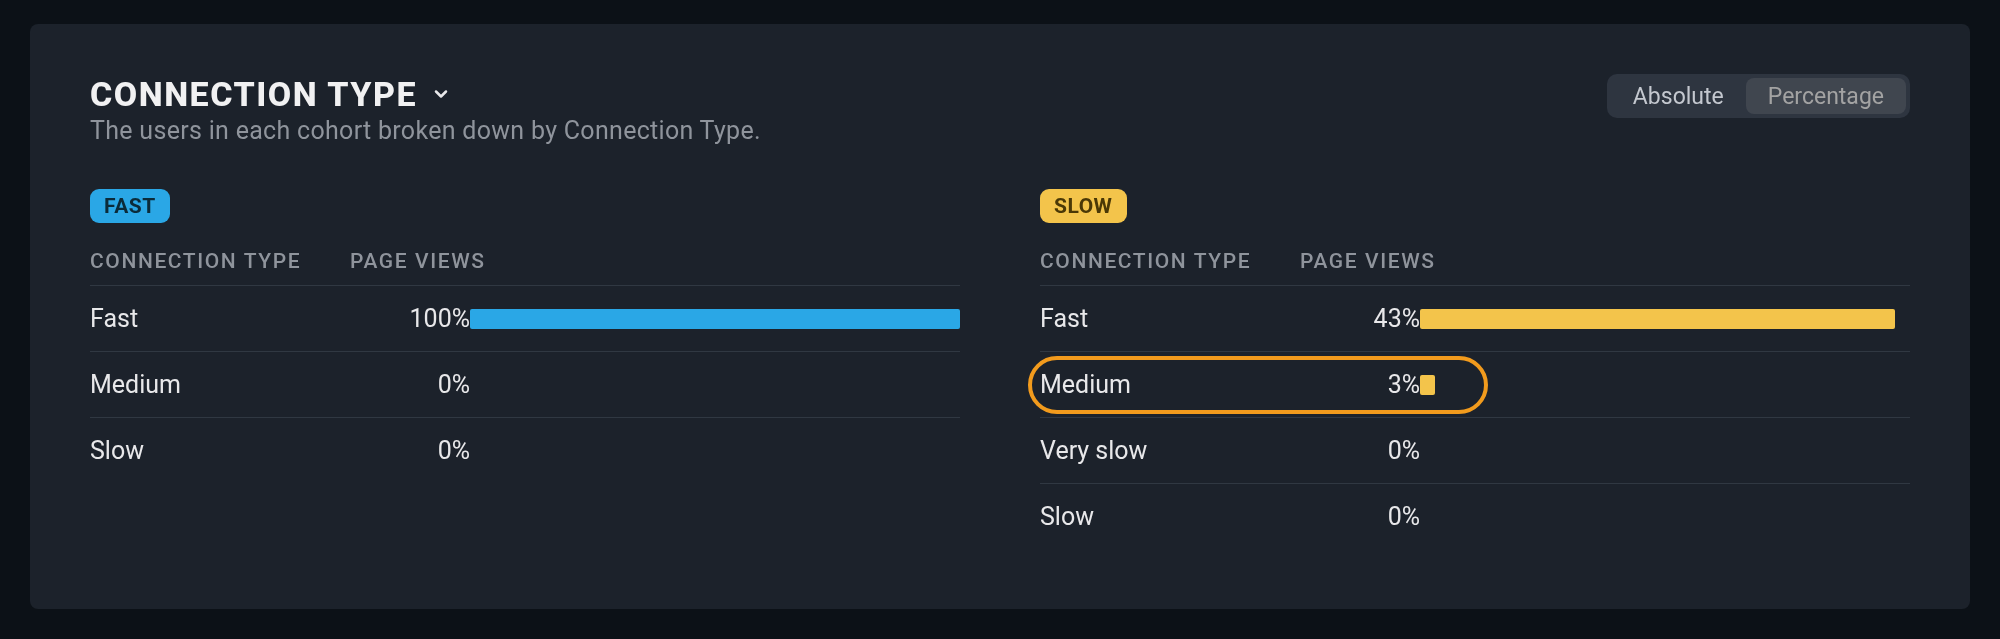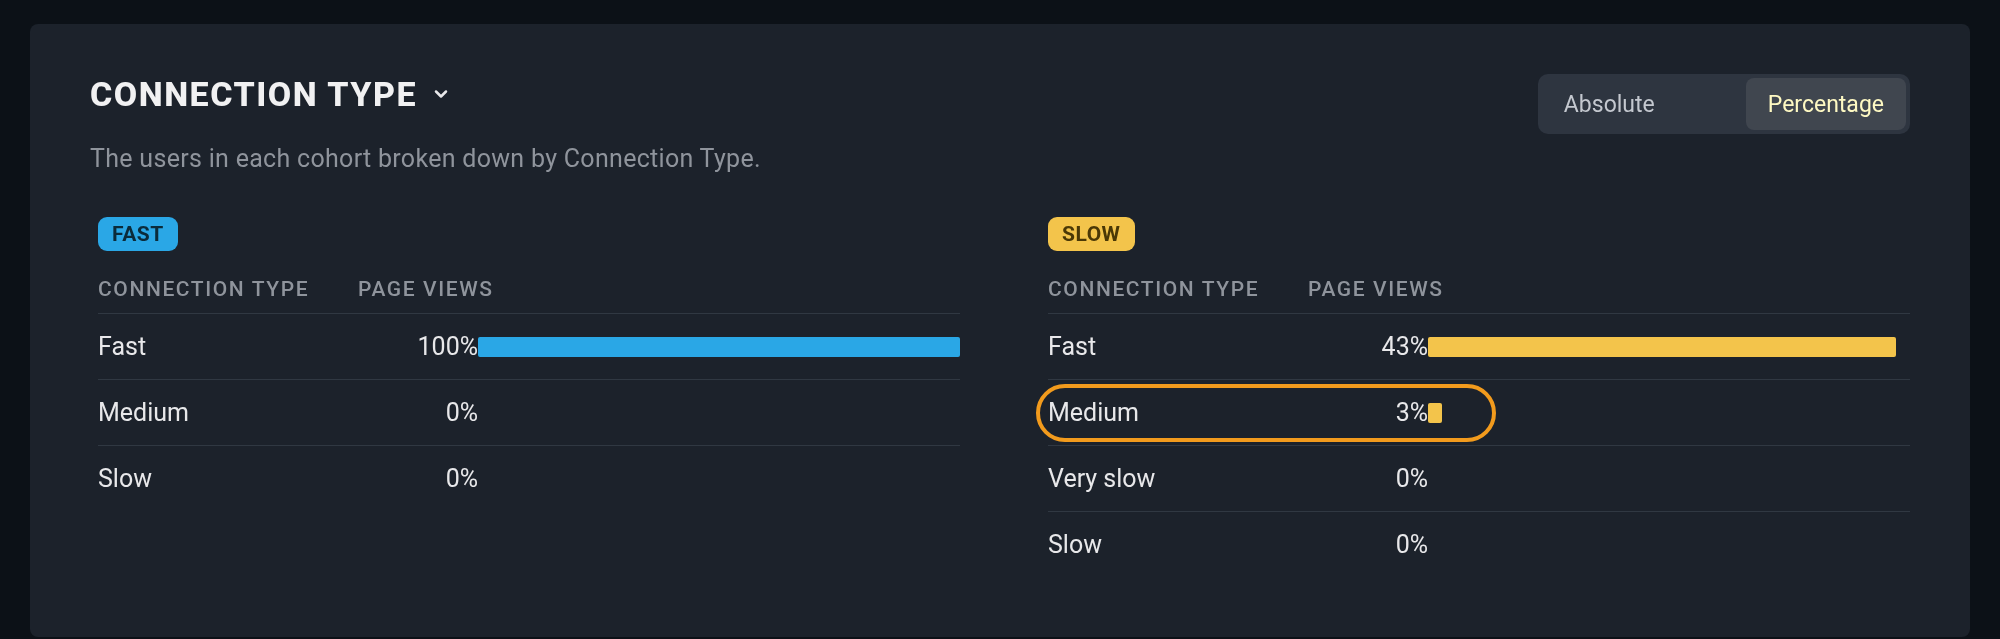--- a/index.html
+++ b/index.html
@@ -53,57 +53,54 @@
     color: #f1f1f2;
   }
   .chevron {
     width: 20px; height: 20px;
     display: inline-flex;
     align-items: center;
     justify-content: center;
   }
   .chevron svg { width: 20px; height: 20px; }
   .subtitle {
-    margin-top: 30px;
+    margin-top: 2px;
     font-size: 25px;
     color: var(--text-muted);
     letter-spacing: 0.3px;
   }
   .toggle {
     display: flex;
     background: var(--toggle-bg);
     border-radius: 10px;
     padding: 4px;
-    height: 60px;
-    gap: 47px;
+    height: 44px;
   }
   .toggle-opt {
     font-size: 23px;
     padding: 4px 22px;
     border-radius: 8px;
     color: #c4c8cf;
     display: flex;
     align-items: center;
     cursor: pointer;
   }
   .toggle-opt.active {
     background: var(--toggle-active-bg);
-    color: #fef9c3;
-    margin-left: 22px;
+    color: #a3a3a3;
   }
 
   .cohorts {
     display: flex;
     gap: 80px;
     margin-top: 44px;
   }
   .cohort {
     flex: 1 1 0;
     min-width: 0;
-    margin-left: 8px;
   }
   .badge {
     display: inline-block;
     font-size: 21px;
     font-weight: 700;
     letter-spacing: 0.5px;
     padding: 5px 14px;
     border-radius: 9px;
     text-transform: uppercase;
   }

